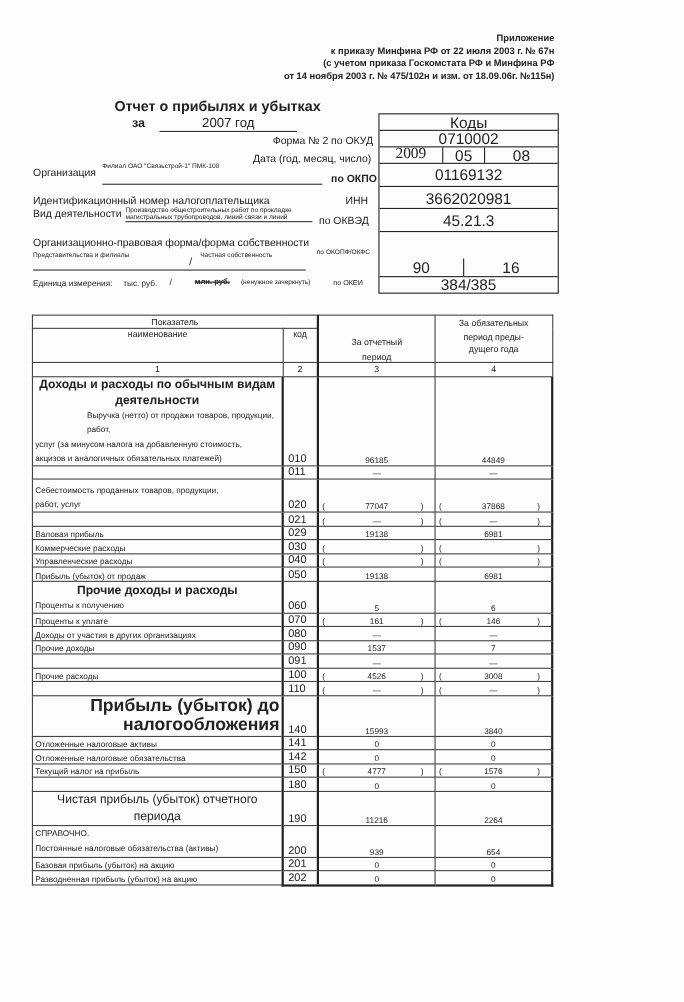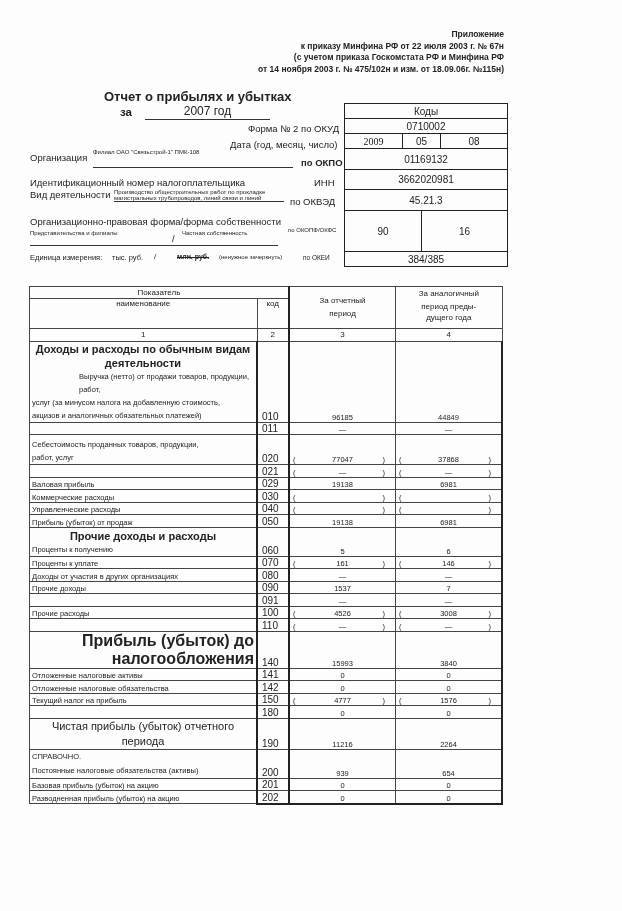--- a/index.html
+++ b/index.html
@@ -9,21 +9,21 @@
     }
     .abs { position: absolute; white-space: nowrap; }
     .appendix { right: 118px; text-align: right; font-size: 8.5px; font-weight: bold; line-height: 11.5px; top: 29px; }
     .title { left: 104px; top: 89px; font-size: 13px; font-weight: bold; }
     .za { left: 120px; top: 106px; font-size: 11.5px; font-weight: bold; }
     .year { left: 145px; top: 104px; width: 125px; text-align: center; font-size: 12px; border-bottom: 1px solid #333; padding-bottom: 1px; }
     .lbl { font-size: 9.5px; }
     .small { font-size: 6px; }
     .uline { border-bottom: 1px solid #333; }
 
-    .codes { position: absolute; left: 344px; top: 103px; width: 162px; border: 1.5px solid #222; font-size: 10px; }
+    .codes { position: absolute; left: 344px; top: 103px; width: 162px; border: 1.5px solid #222; font-size: 14px; }
     .codes .row { border-top: 1px solid #222; text-align: center; display: flex; }
     .codes .row:first-child { border-top: none; }
     .codes .row > div { flex: 1; display: flex; align-items: center; justify-content: center; }
     .codes .row > div + div { border-left: 1px solid #222; }
 
     table.main { position: absolute; left: 29px; top: 286px; border-collapse: collapse; font-size: 7.5px; }
     table.main td { border: 1px solid #444; padding: 0 2px; height: 11.5px; vertical-align: bottom; }
     table.main td.code { font-size: 10px; text-align: left; padding-left: 4px; width: 24px; }
     table.main td.val { text-align: center; width: 101px; position: relative; }
     table.main td.name { width: 222px; }
@@ -91,39 +91,39 @@
   </div>
   <div class="row" style="height:20px;">
       <div>01169132</div>
     </div>
   <div class="row" style="height:19px;">
       <div>3662020981</div>
     </div>
   <div class="row" style="height:20px;">
       <div>45.21.3</div>
     </div>
-  <div class="row" style="height:40px;">
+  <div class="row" style="height:40px;align-items:flex-end;">
     <div style="flex:0 0 76px;">90</div>
     <div>16</div>
   </div>
   <div class="row" style="height:14px;">
       <div>384/385</div>
     </div>
 </div>
 
 <table class="main">
   <tbody>
       <tr>
     <td class="hdr" colspan="2" style="height:11px; vertical-align:middle;">Показатель</td>
-    <td class="hdr thick-left" rowspan="2" style="vertical-align:top; padding-top:9px;">
+    <td class="hdr thick-left" rowspan="2" style="vertical-align:top; padding-top:20px;">
       <div>За отчетный</div>
       <div style="margin-top:4px;">период</div>
     </td>
     <td class="hdr" rowspan="2" style="vertical-align:top; padding-top:2px;">
-      <div>За аналогичный</div>
+      <div>За обязательных</div>
       <div style="margin-top:4px;">период преды-</div>
       <div style="margin-top:2px;">дущего года</div>
     </td>
   </tr>
   <tr>
     <td class="hdr name" style="height:29px;">наименование</td>
     <td class="hdr" style="width:24px;">код</td>
   </tr>
   <tr>
     <td class="hdr" style="vertical-align:middle;">1</td>

